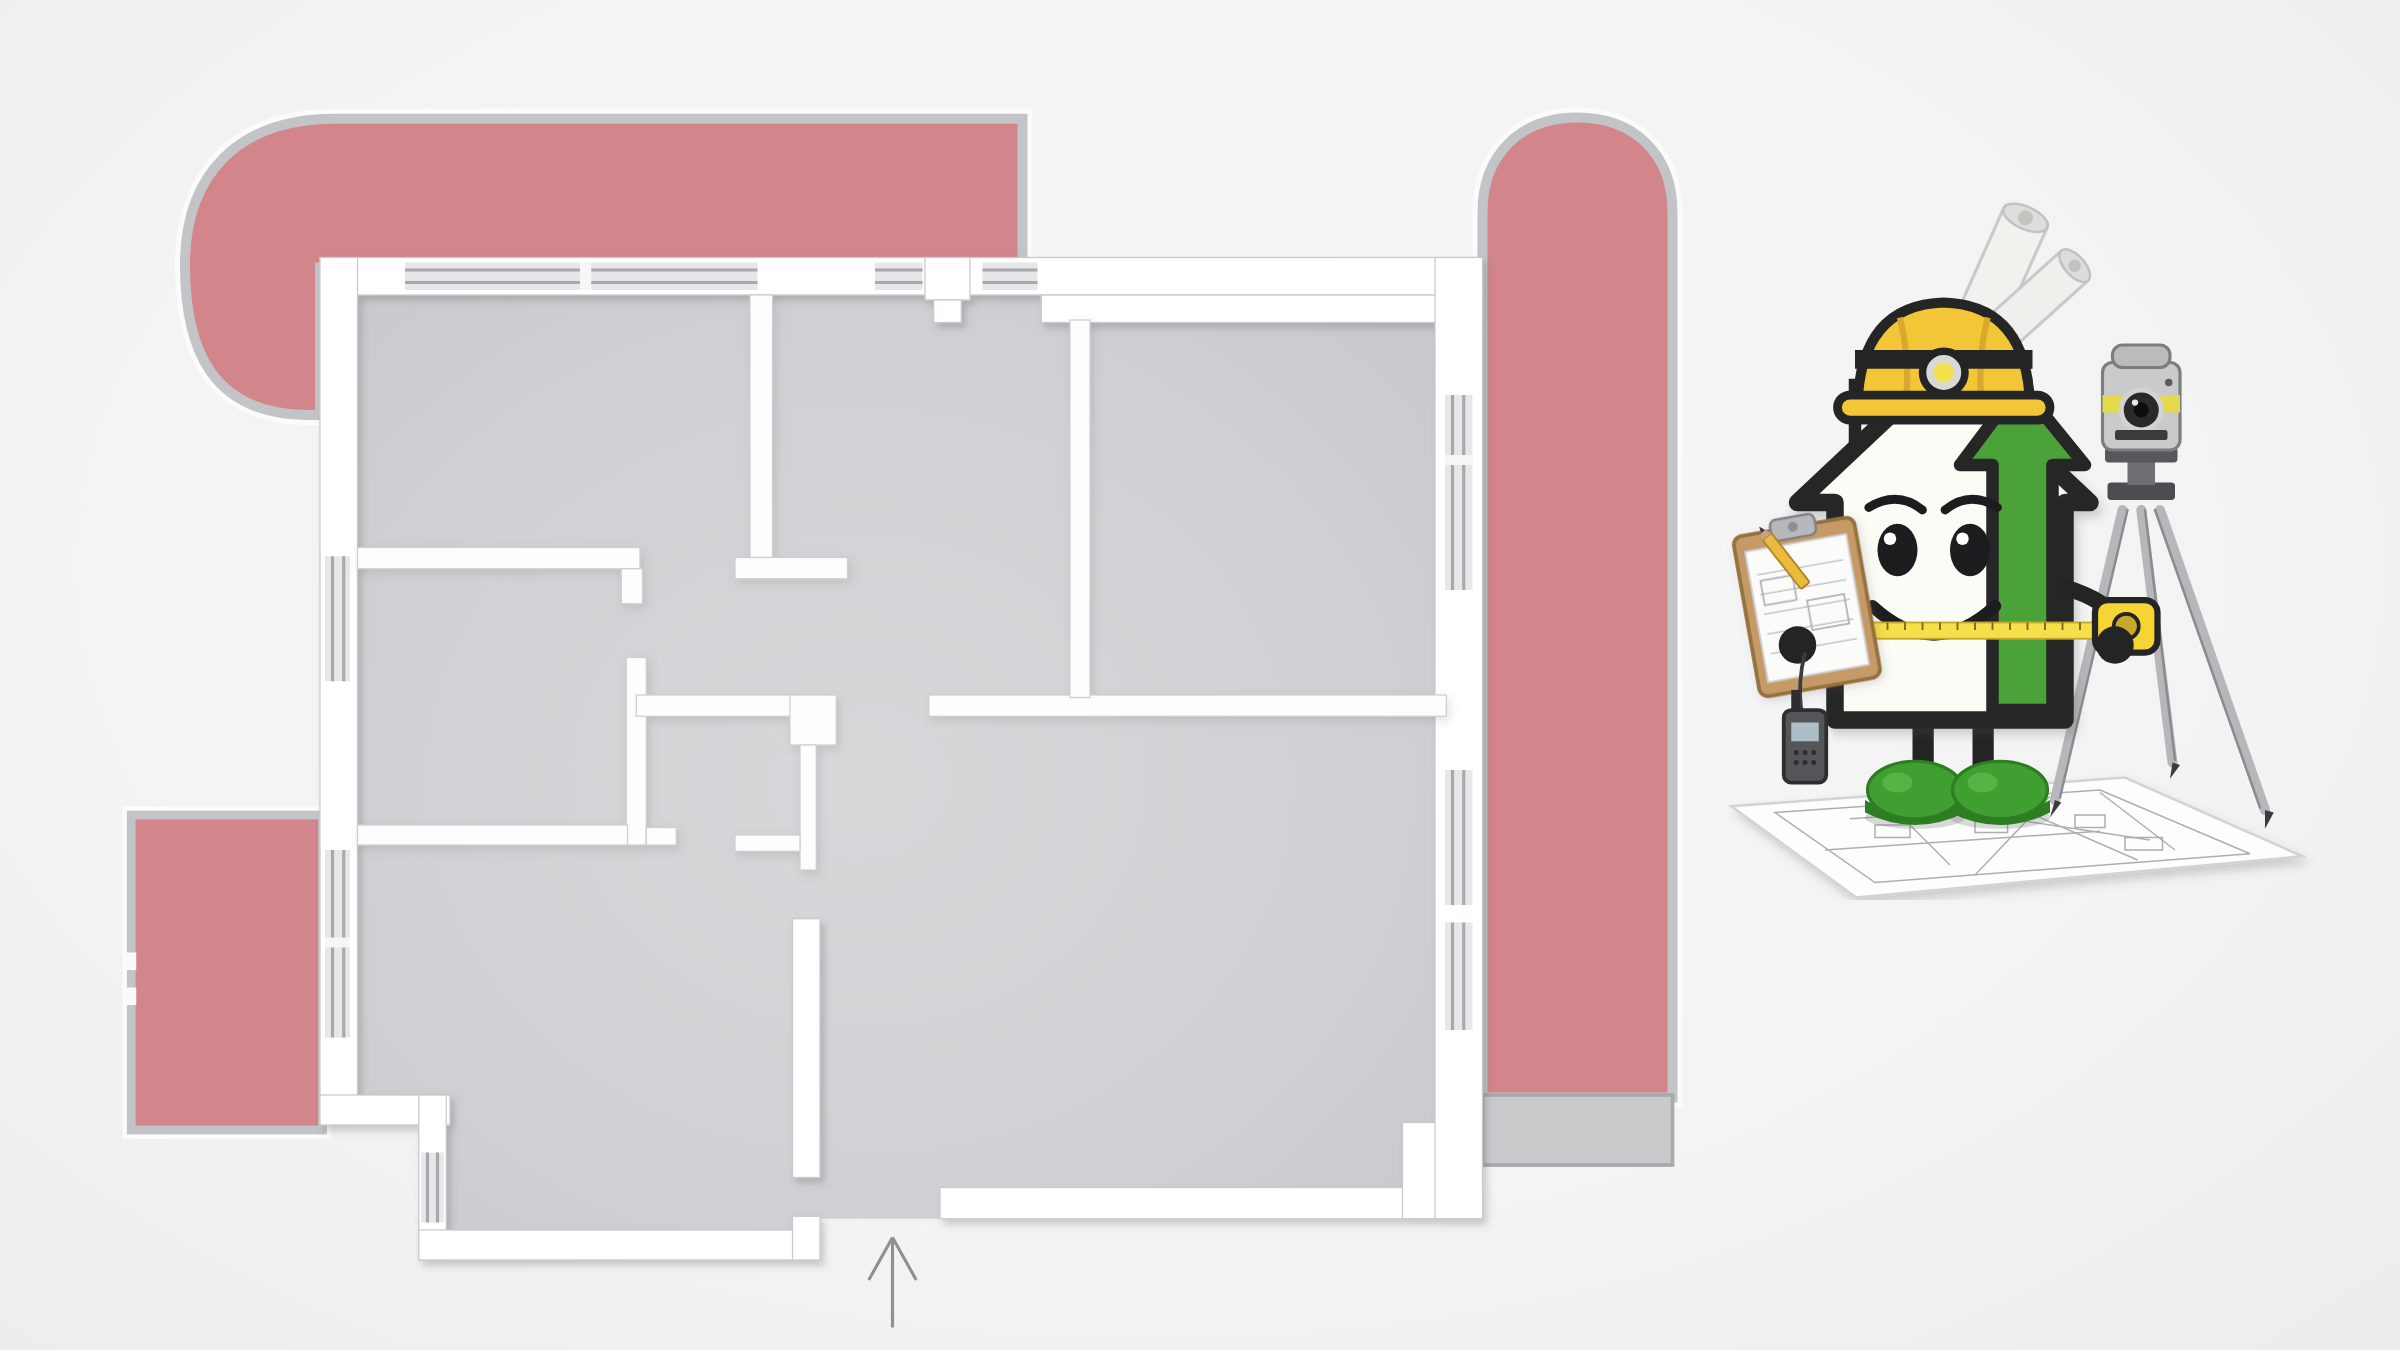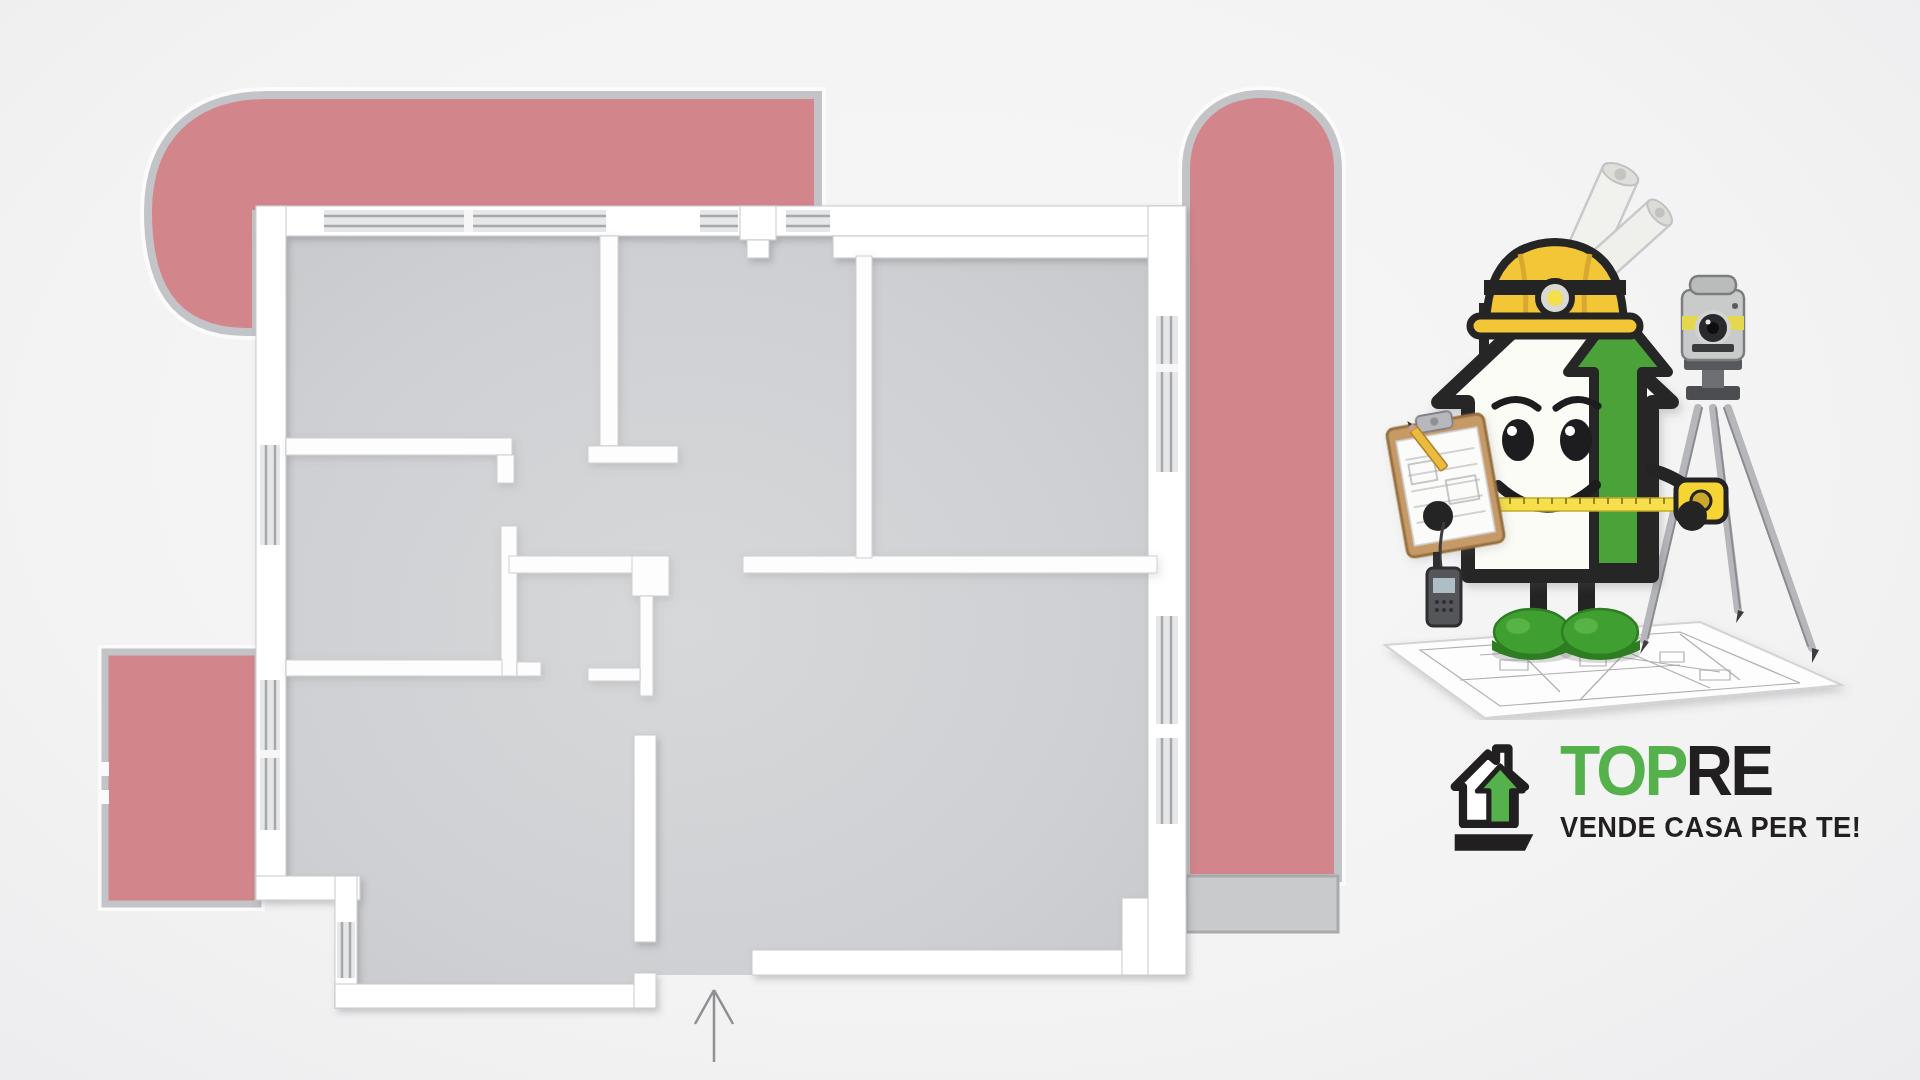--- a/index.html
+++ b/index.html
@@ -281,25 +281,14 @@
             <circle cx="64" cy="462" r="2"></circle>
             <circle cx="71" cy="462" r="2"></circle>
           <circle cx="57" cy="470" r="2"></circle>
             <circle cx="64" cy="470" r="2"></circle>
             <circle cx="71" cy="470" r="2"></circle>
         </g>
       </g>
     </g>
   </svg>
 
-  <div class="logo">
-    <svg class="logo-icon" width="104" height="122" viewBox="0 0 100 118">
-      <path d="M 12 52 L 44 20 L 52 27 L 52 15 L 64 15 L 64 38 L 80 52 L 70 52 L 70 88 L 20 88 L 20 52 Z" fill="#ffffff" stroke="#221f20" stroke-width="8" stroke-linejoin="round"></path>
-      <polygon points="56,32 78,56 67,56 67,88 45,88 45,56 34,56" fill="#55b14b" stroke="#221f20" stroke-width="5" stroke-linejoin="round"></polygon>
-      <polygon points="12,98 88,98 80,114 12,114" fill="#221f20"></polygon>
-    </svg>
-    <div class="logo-text">
-      <div class="logo-word"><span class="t-top">TOP</span><span class="t-re">RE</span></div>
-      <div class="logo-tagline">VENDE CASA PER TE!</div>
-    </div>
-  </div>
 
 </div>
 
 </body></html>

